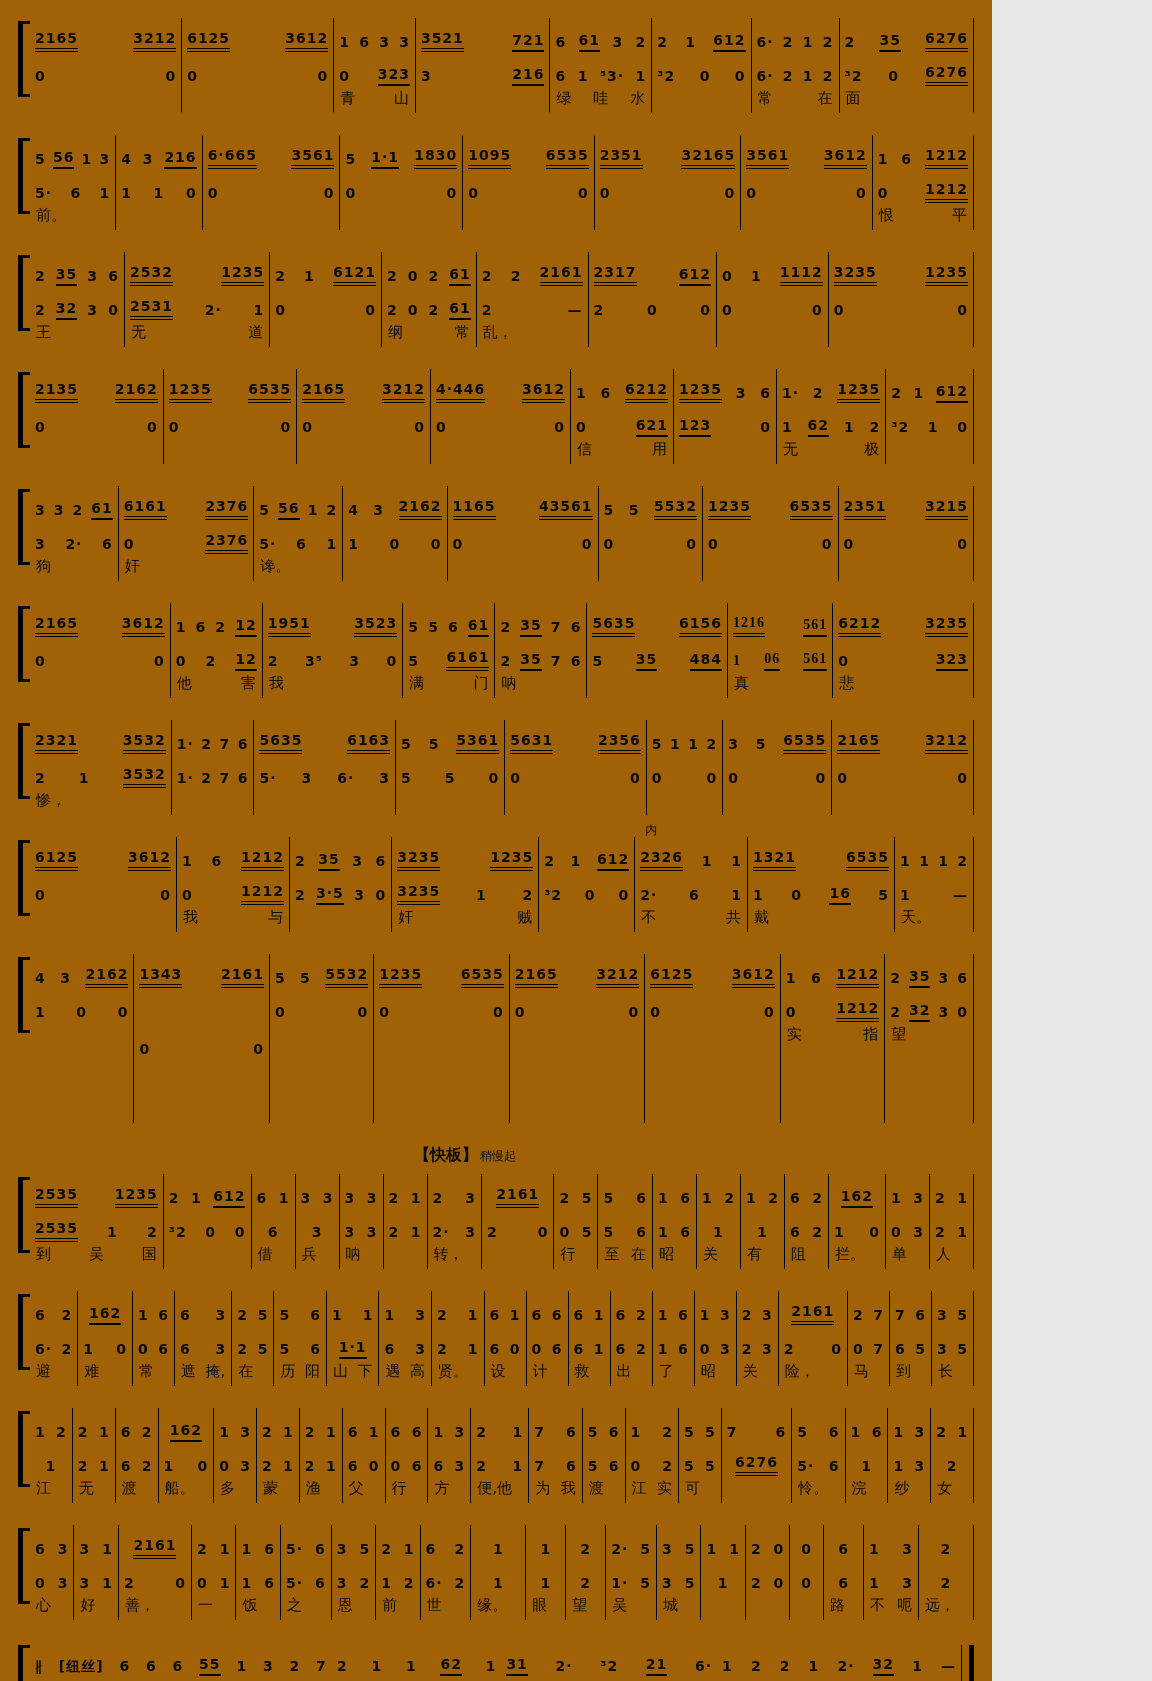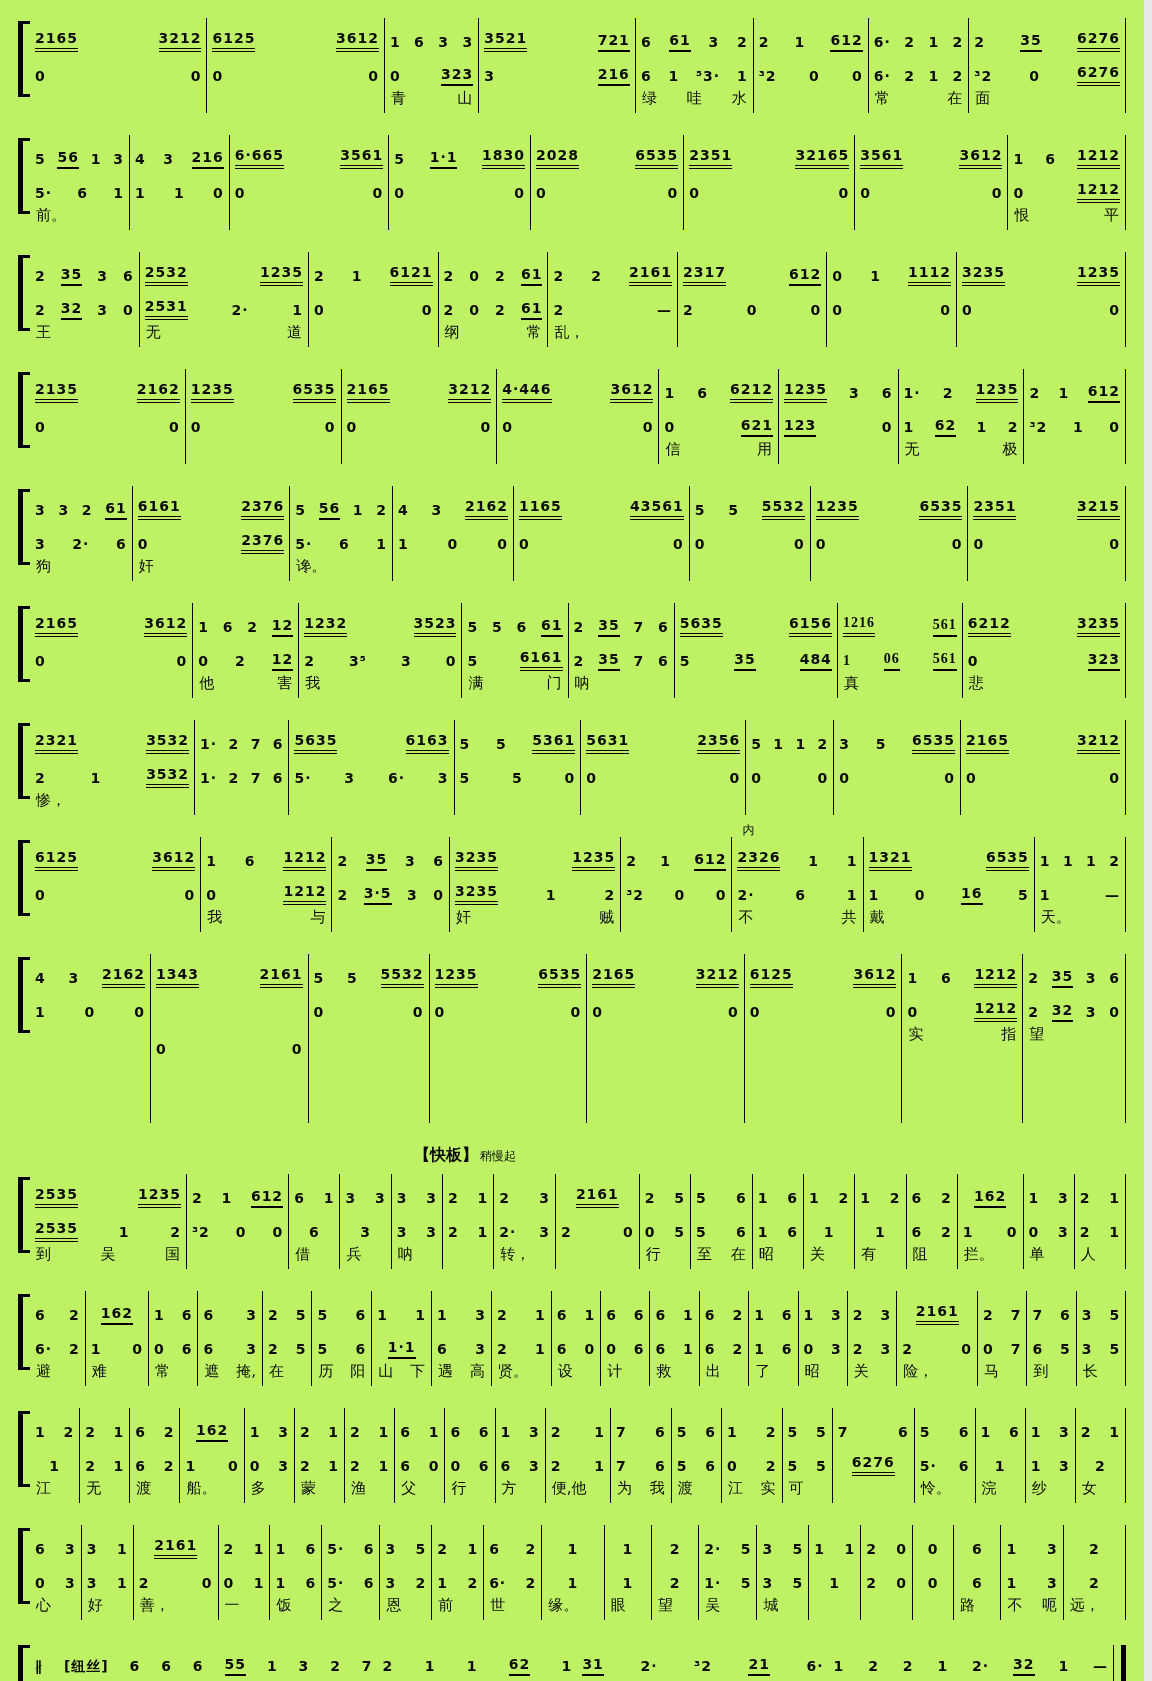--- a/index.html
+++ b/index.html
@@ -1,17 +1,17 @@
 <!DOCTYPE html>
 <html><head>
 <meta charset="utf-8">
 <style>
   html,body{margin:0;padding:0;background:#e8e8e8;}
   .page{
-    position:relative;width:1144px;height:1681px;background:#bef264;
+    position:relative;width:992px;height:1681px;background:#a16207;
     color:#0a0a0a;font-family:"DejaVu Sans",sans-serif;
     box-sizing:border-box;padding:18px 14px 10px 16px;overflow:hidden;
   }
   .system{position:relative;display:flex;align-items:flex-start;margin:0 4px 22px 2px;padding-left:12px;}
   .bracket{position:absolute;left:0;top:3px;height:70px;width:7px;
     border-left:5px solid #000;border-top:3px solid #000;border-bottom:3px solid #000;}
   .cells{display:flex;flex:1;min-width:0;}
   .m{position:relative;border-right:1.3px solid #000;padding:0 5px;display:flex;flex-direction:column;min-width:0;}
   .nobar .m{border-right:none;}
   .trow,.brow{display:flex;justify-content:space-between;align-items:flex-end;height:34px;
@@ -203,21 +203,21 @@
               <span class="tk u2">1830</span>
             </div>
             <div class="brow">
               <span class="tk">0</span>
               <span class="tk">0</span>
             </div>
             <div class="lrow"></div>
           </div>
           <div class="m" style="flex-grow: 8;">
             <div class="trow">
-              <span class="tk u2">2028</span>
+              <span class="tk u2">1095</span>
               <span class="tk u2">6535</span>
             </div>
             <div class="brow">
               <span class="tk">0</span>
               <span class="tk">0</span>
             </div>
             <div class="lrow"></div>
           </div>
           <div class="m" style="flex-grow: 9;">
             <div class="trow">
@@ -614,21 +614,21 @@
               <span class="tk">2</span>
               <span class="tk u1">12</span>
             </div>
             <div class="lrow">
               <span class="lyc">他</span>
               <span class="lyc">害</span>
             </div>
           </div>
           <div class="m" style="flex-grow: 8;">
             <div class="trow">
-              <span class="tk u2">1232</span>
+              <span class="tk u2">1951</span>
               <span class="tk u2">3523</span>
             </div>
             <div class="brow">
               <span class="tk">2</span>
               <span class="tk">3⁵</span>
               <span class="tk">3</span>
               <span class="tk">0</span>
             </div>
             <div class="lrow">
               <span class="lyc">我</span>

